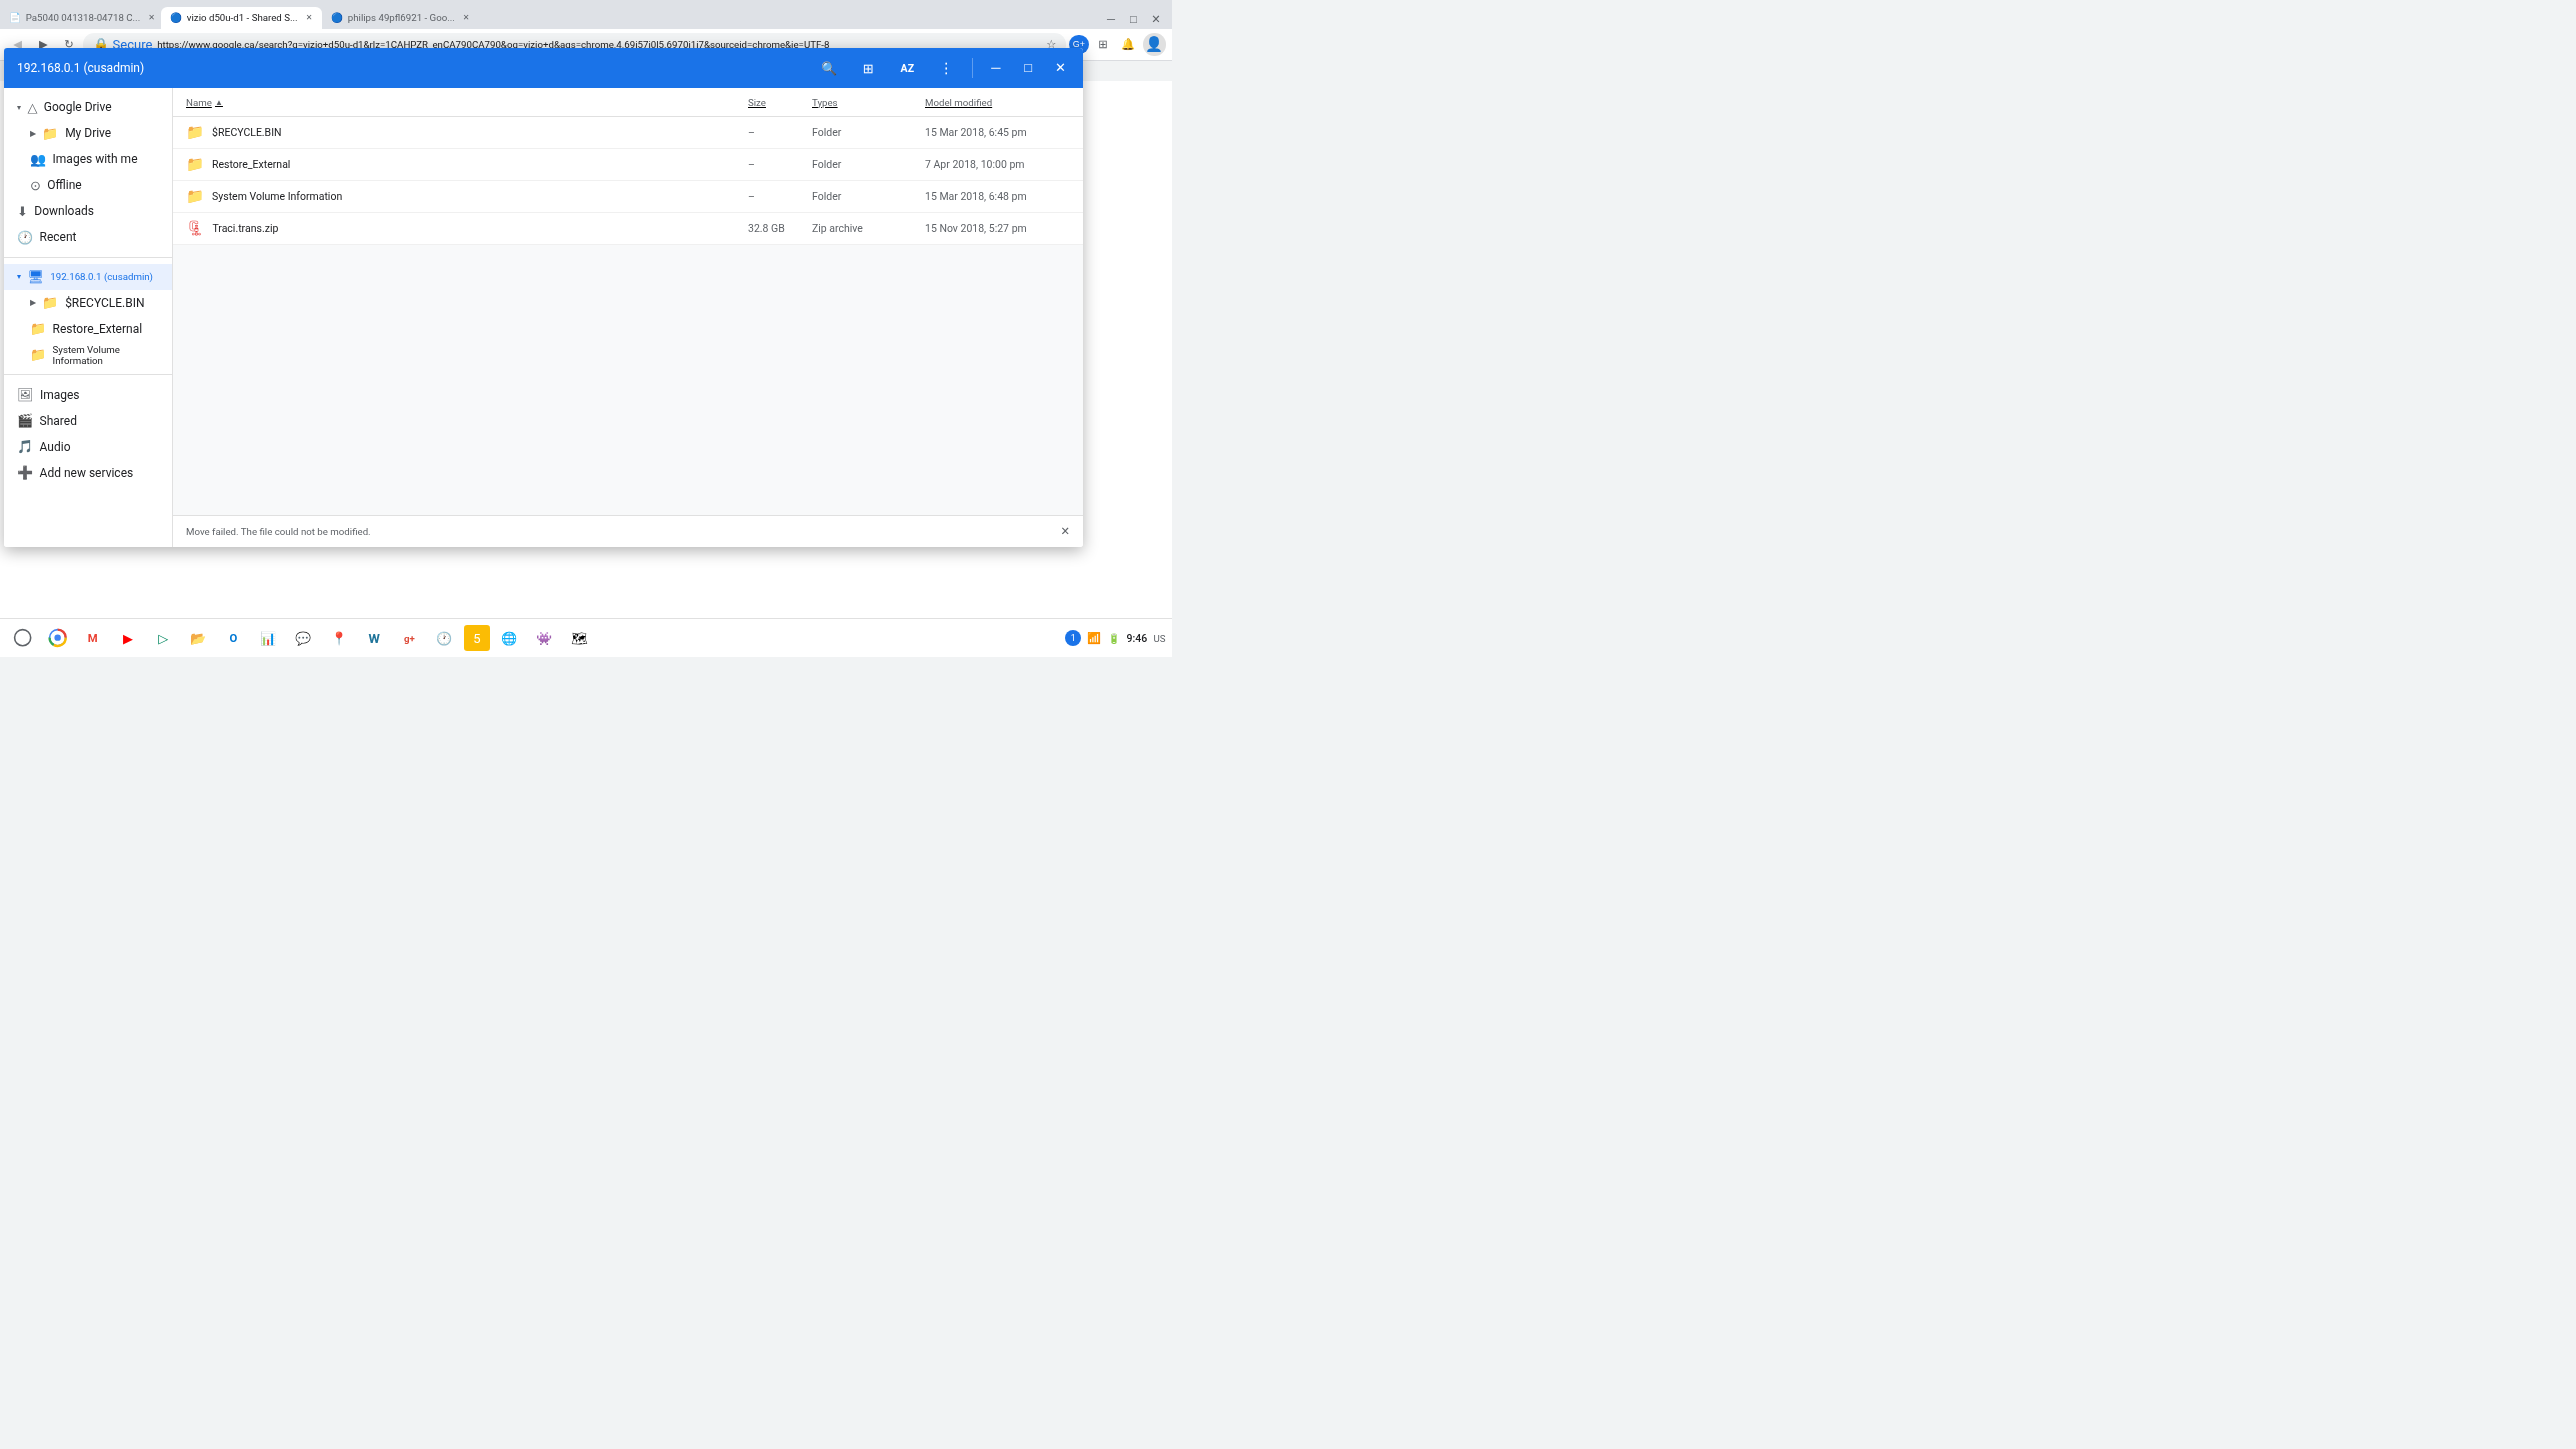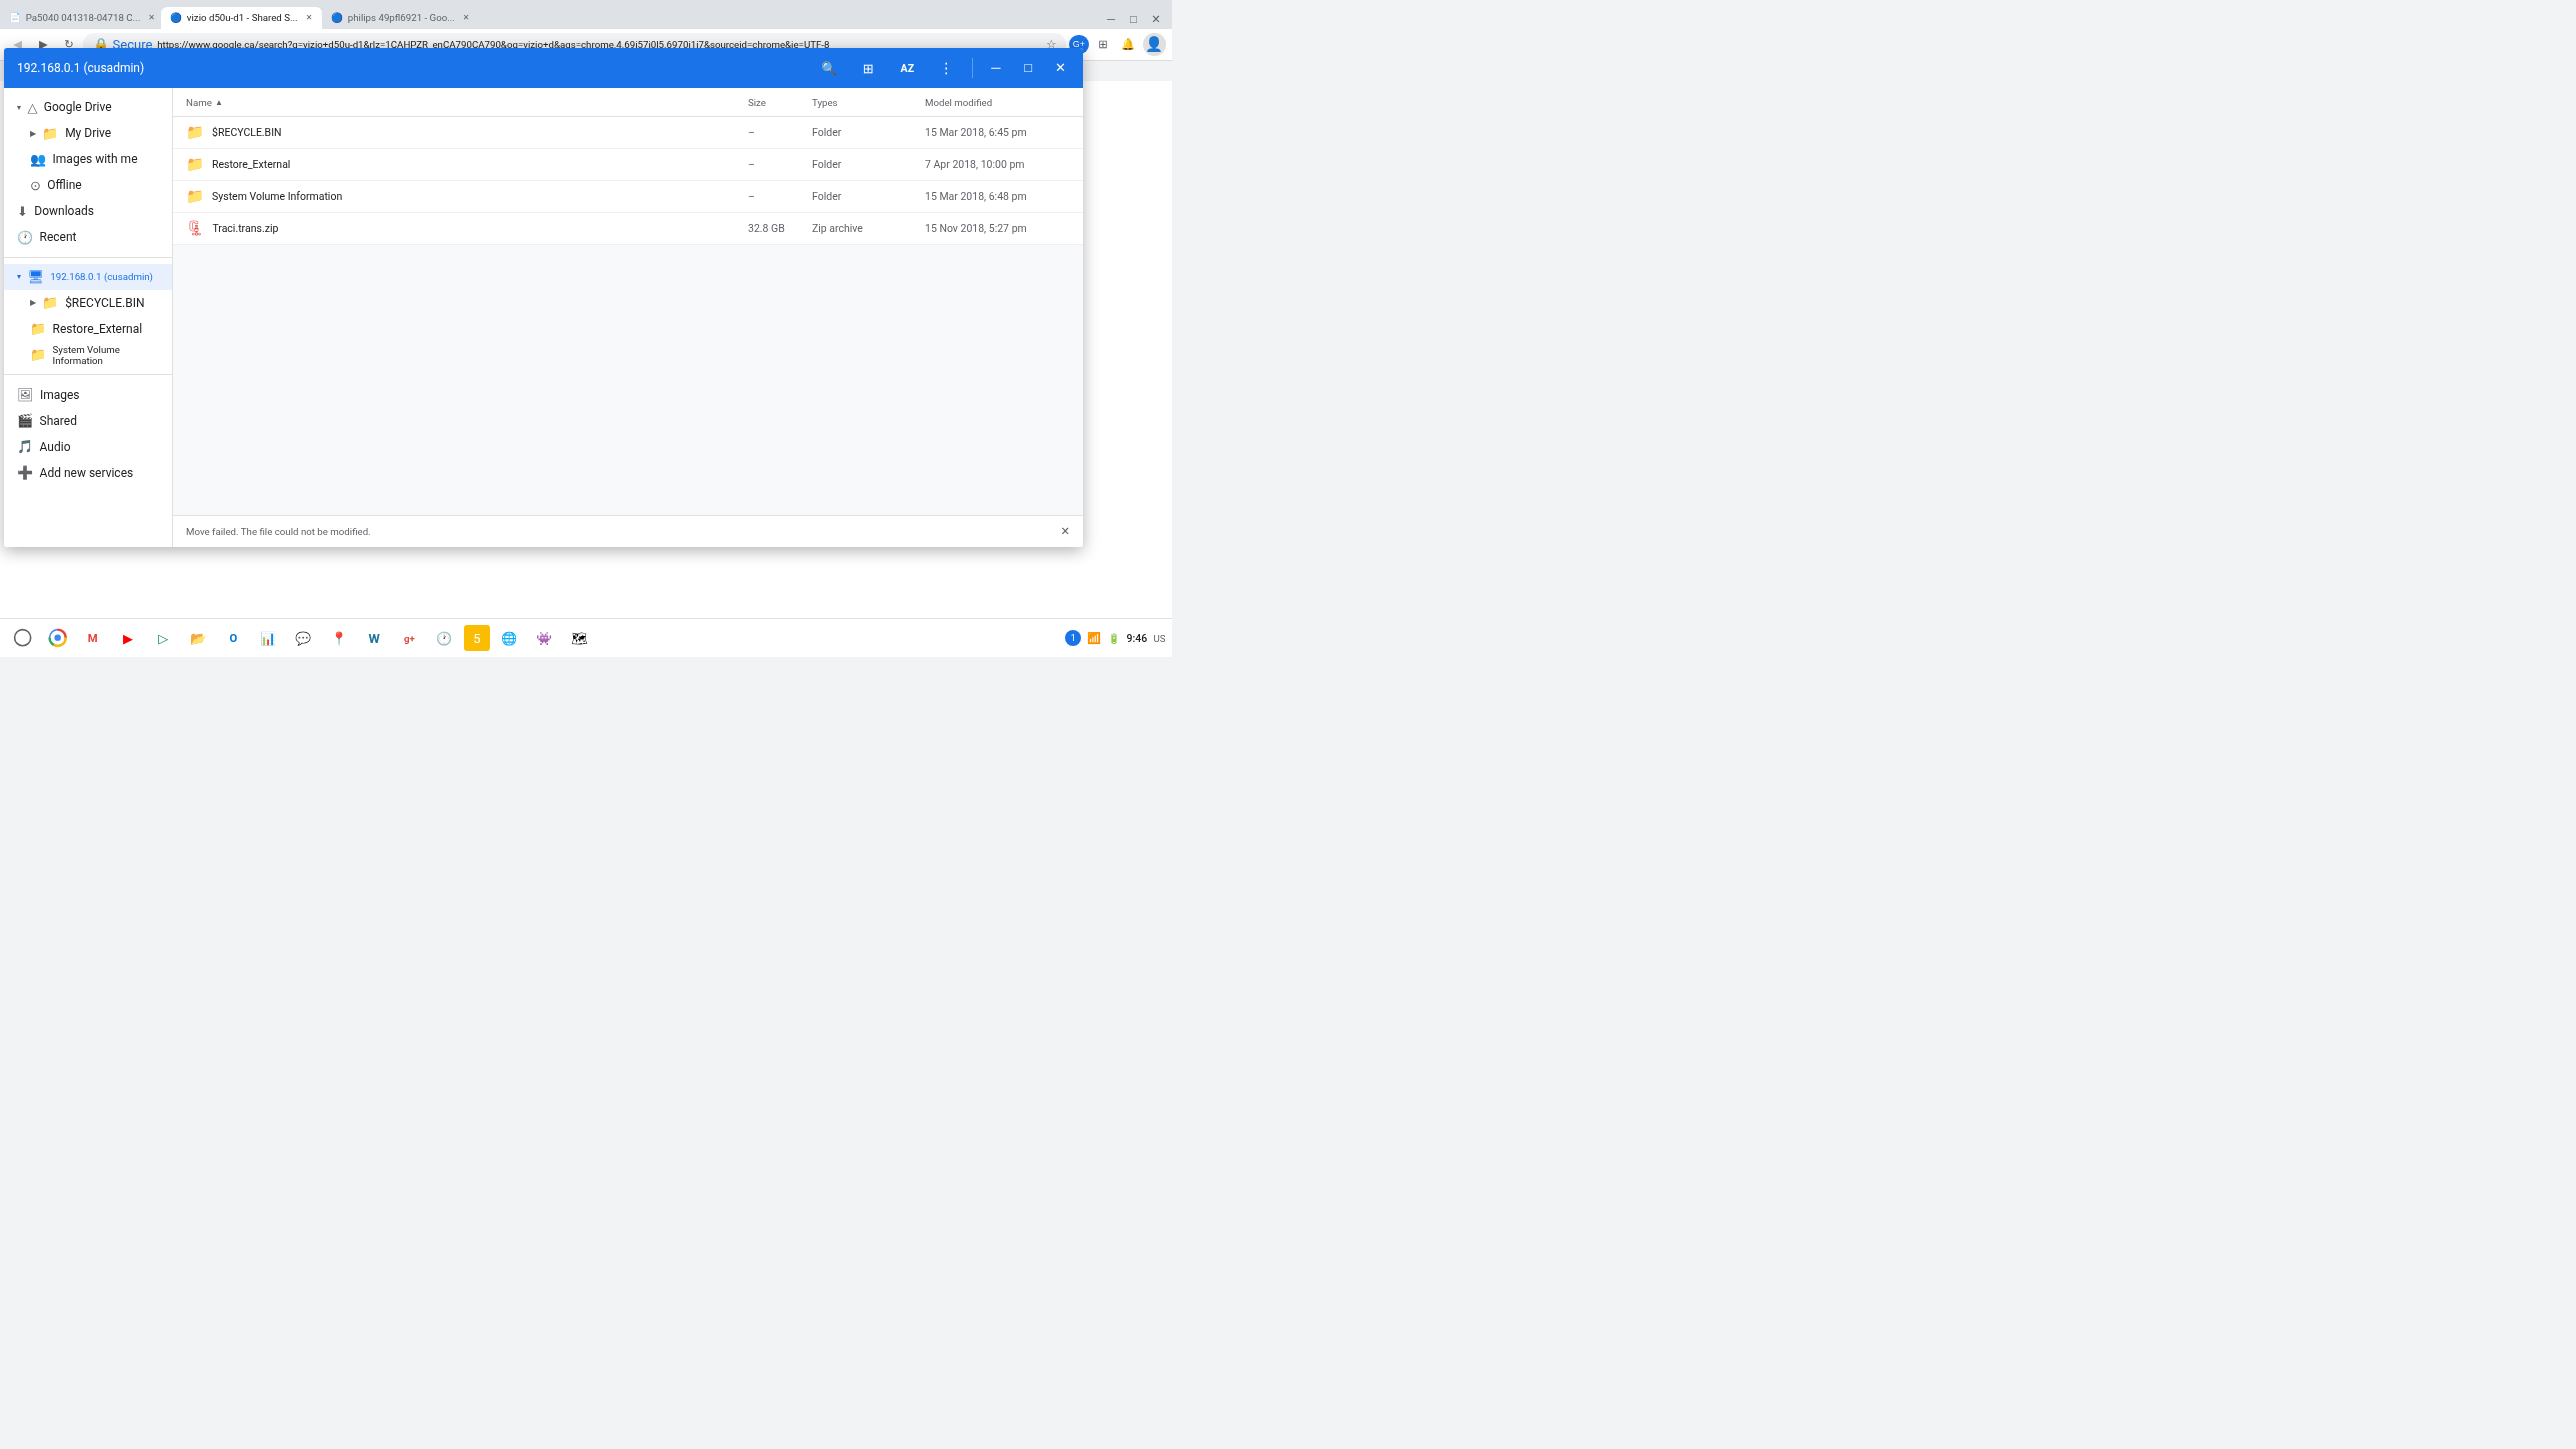--- a/index.html
+++ b/index.html
@@ -36,21 +36,21 @@
     .sidebar-item.active { background: #e8f0fe; color: #1a73e8; }
     .sidebar-item-indent { padding-left: 26px; }
     .sidebar-icon { font-size: 13px; color: #5f6368; }
     .sidebar-item.active .sidebar-icon { color: #1a73e8; }
     .sidebar-chevron { font-size: 8px; color: #5f6368; }
     .sidebar-label { flex: 1; font-size: 12px; }
     .sidebar-divider { height: 0.8px; background: #e0e0e0; margin: 6.4px 0; }
 
     
     .main-content { flex: 1; display: flex; flex-direction: column; overflow: hidden; }
-    .file-list-header { display: grid; grid-template-columns: 1fr 64px 113px 145px; align-items: center; height: 29px; padding: 0 13px; border-bottom: 0.8px solid #e0e0e0; background: #fff; }
+    .file-list-header { display: grid; grid-template-columns: 1fr 64px 113px 145px; align-items: center; height: 29px; padding: 0 13px; border-bottom: 0.8px solid #e0e0e0; background: #fff; text-decoration: underline; }
     .header-cell { font-size: 9.7px; color: #5f6368; display: flex; align-items: center; gap: 3.2px; }
     .file-list { flex: 1; overflow-y: auto; background: #f8f9fa; }
     .file-row { display: grid; grid-template-columns: 1fr 64px 113px 145px; align-items: center; height: 32px; padding: 0 13px; background: #fff; border-bottom: 0.8px solid #f0f0f0; cursor: pointer; }
     .file-name-cell { display: flex; align-items: center; gap: 8px; }
     .file-icon { font-size: 14.5px; }
     .folder-icon { color: #78909c; }
     .zip-icon { color: #e53935; }
     .file-name { font-size: 10.5px; color: #202124; }
     .file-size { font-size: 10.5px; color: #5f6368; }
     .file-type { font-size: 10.5px; color: #5f6368; }

